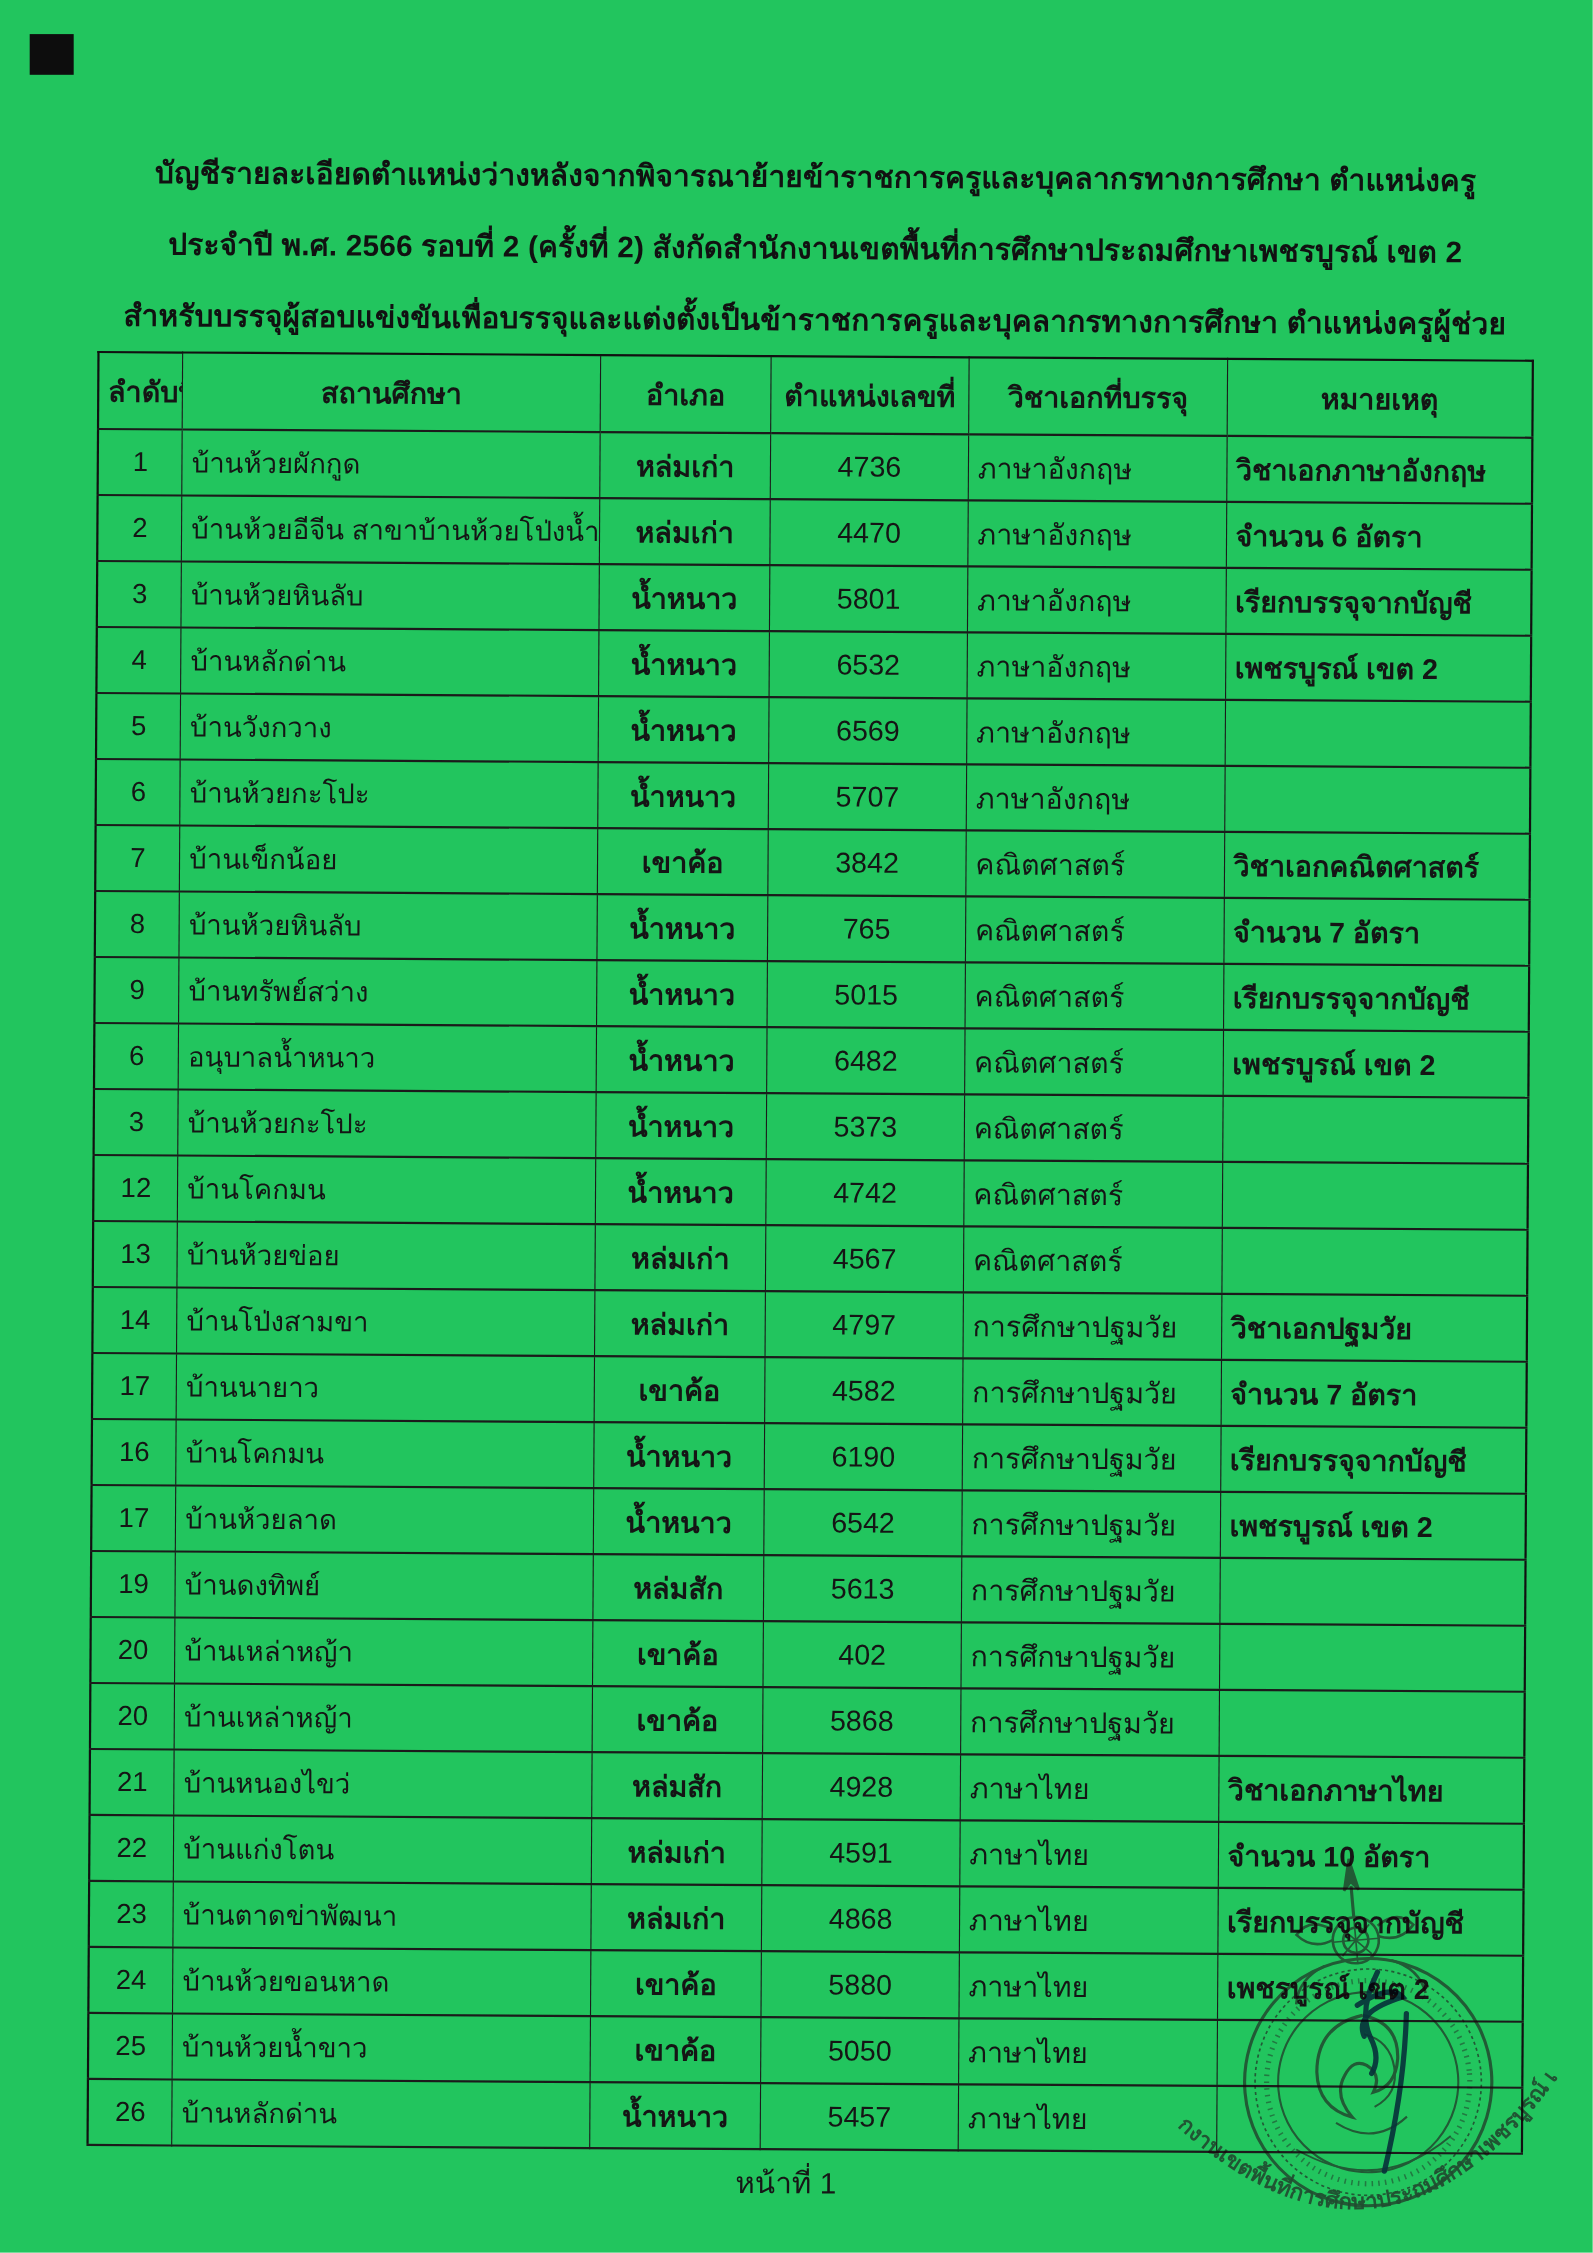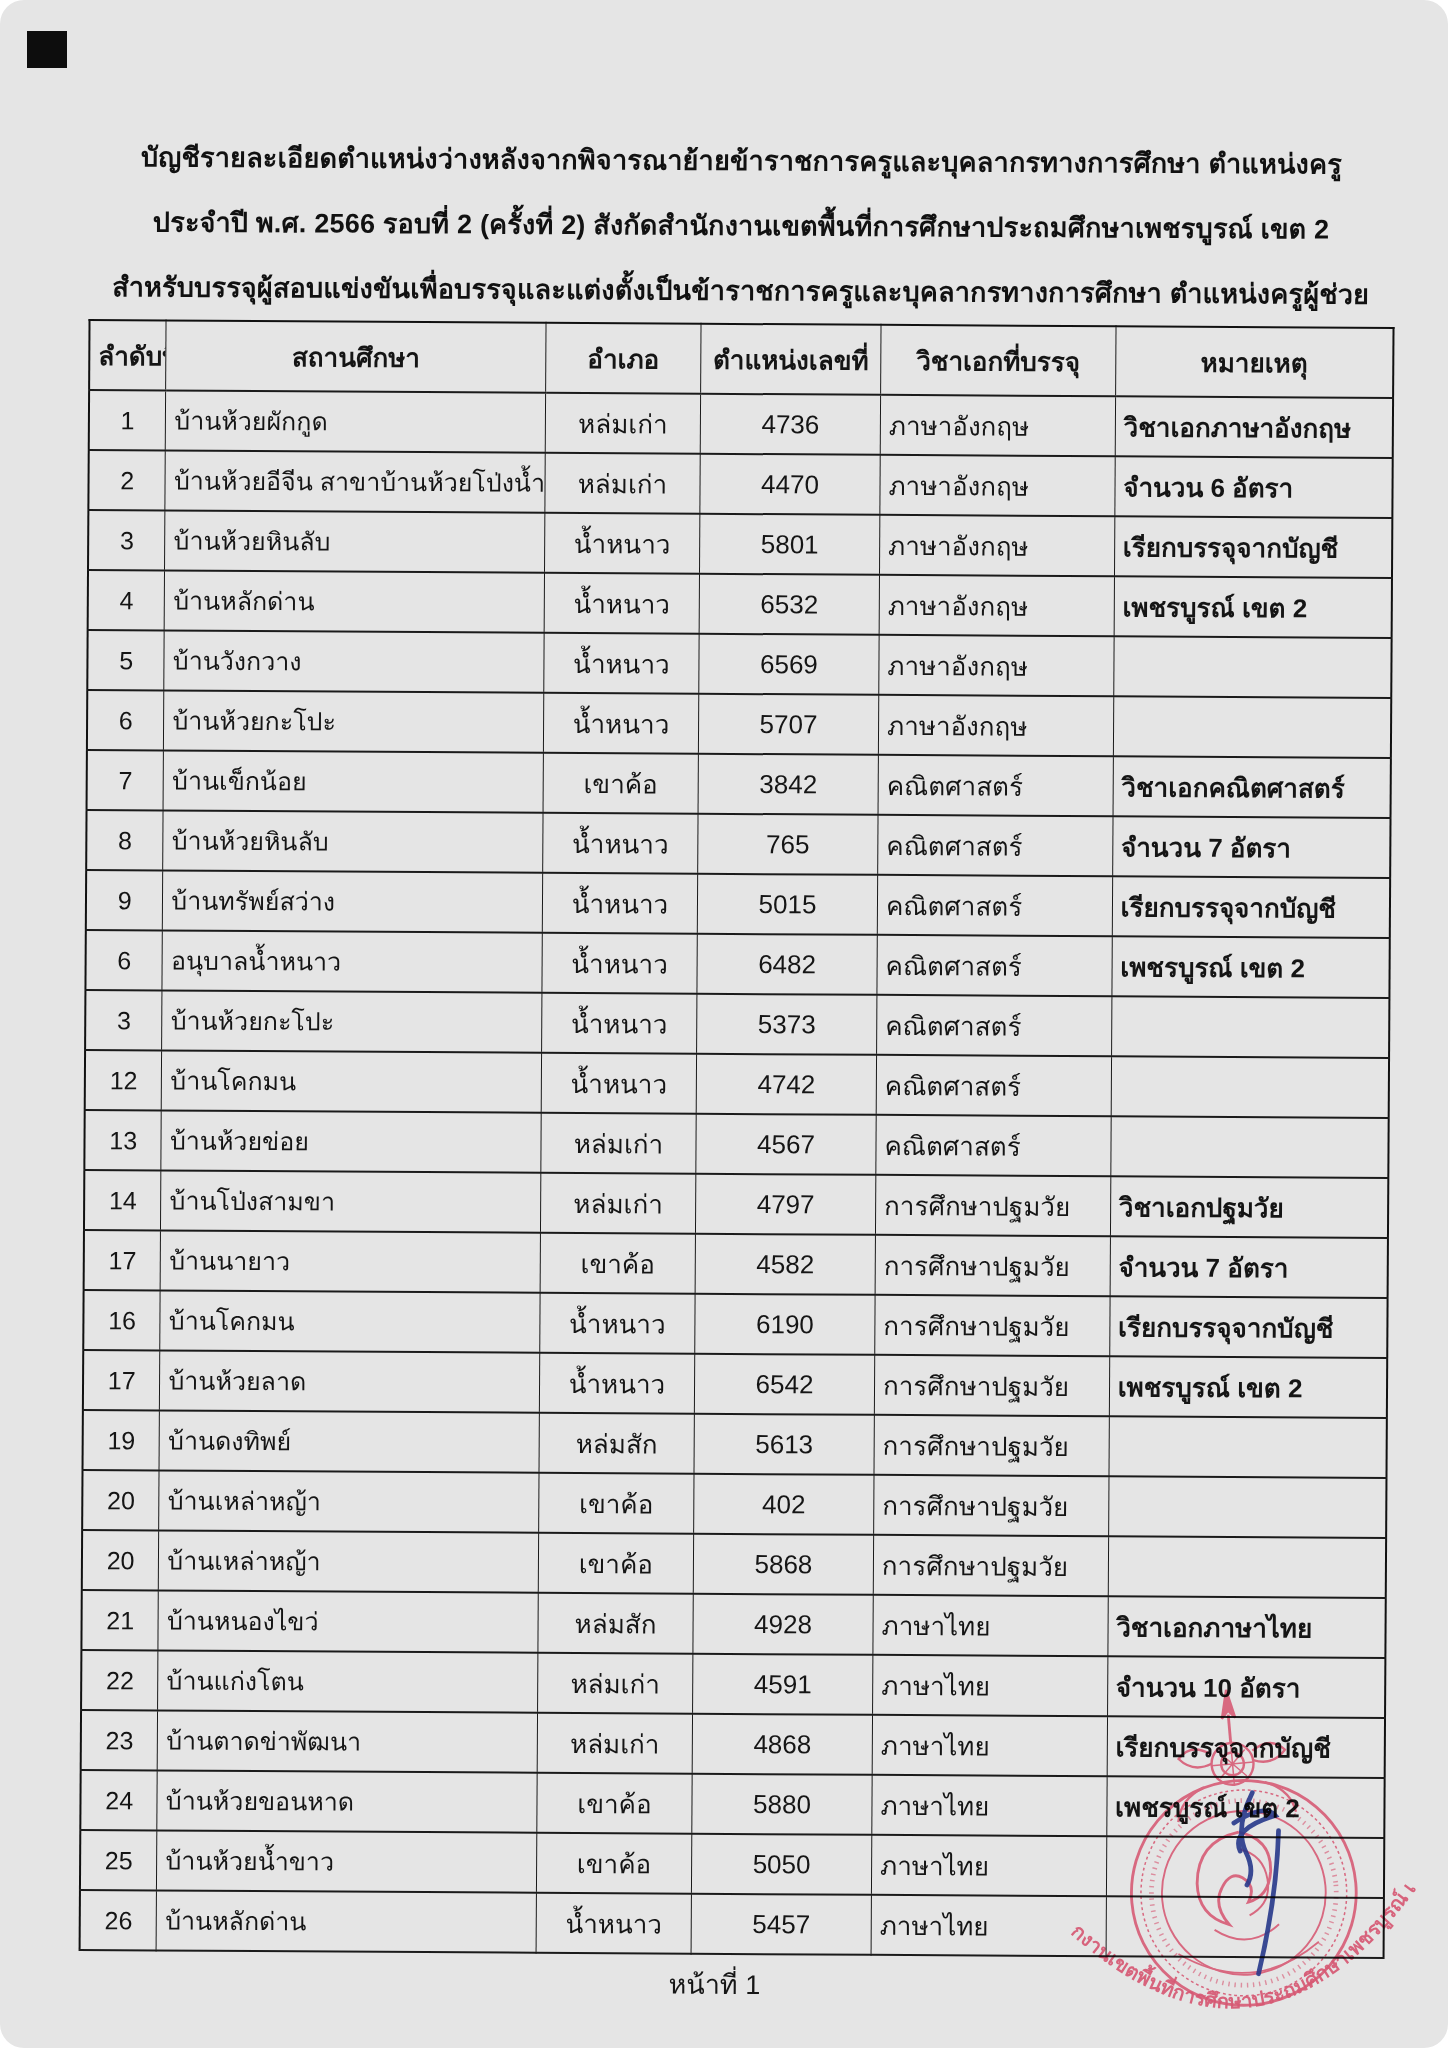--- a/index.html
+++ b/index.html
@@ -6,22 +6,21 @@
   body{
     width:1448px;height:2048px;
     background:#ffffff;
     font-family:"Liberation Sans","DejaVu Sans",sans-serif;
     color:#1a1a1a;
     overflow:hidden;
     position:relative;
   }
   .sheet{
     position:absolute;inset:0;
-    background:#e5e5e5;
-    border-radius:24px;
+    background:#22c55e;
   }
   .tilt{
     position:absolute;inset:0;
     transform:rotate(0.35deg);
     transform-origin:40% 20%;
   }
   
   .corner-mark{
     position:absolute;left:27px;top:31px;width:40px;height:37px;
     background:#0d0d0d;
@@ -46,21 +45,21 @@
     overflow:hidden;white-space:nowrap;
   }
   table.main{border:2.5px solid #111;}
   table.main th{
     height:68px;font-weight:bold;text-align:center;
     border-bottom-width:2.5px;font-size:26px;
   }
   table.main td{height:58px;}
   td.c-no{text-align:center;font-size:25px;}
   td.c-school{text-align:left;font-size:25px;}
-  td.c-district{text-align:center;}
+  td.c-district{text-align:center;font-weight:bold;}
   td.c-posno{text-align:center;}
   td.c-major{text-align:left;padding-left:6px;}
   td.c-remark{text-align:left;font-weight:bold;}
   tr{border-bottom:2px solid #1b1b1b;}
   
   .page-footer{
     position:absolute;left:0;top:1962px;width:1448px;
     text-align:center;font-size:27px;color:#161616;
   }
   

